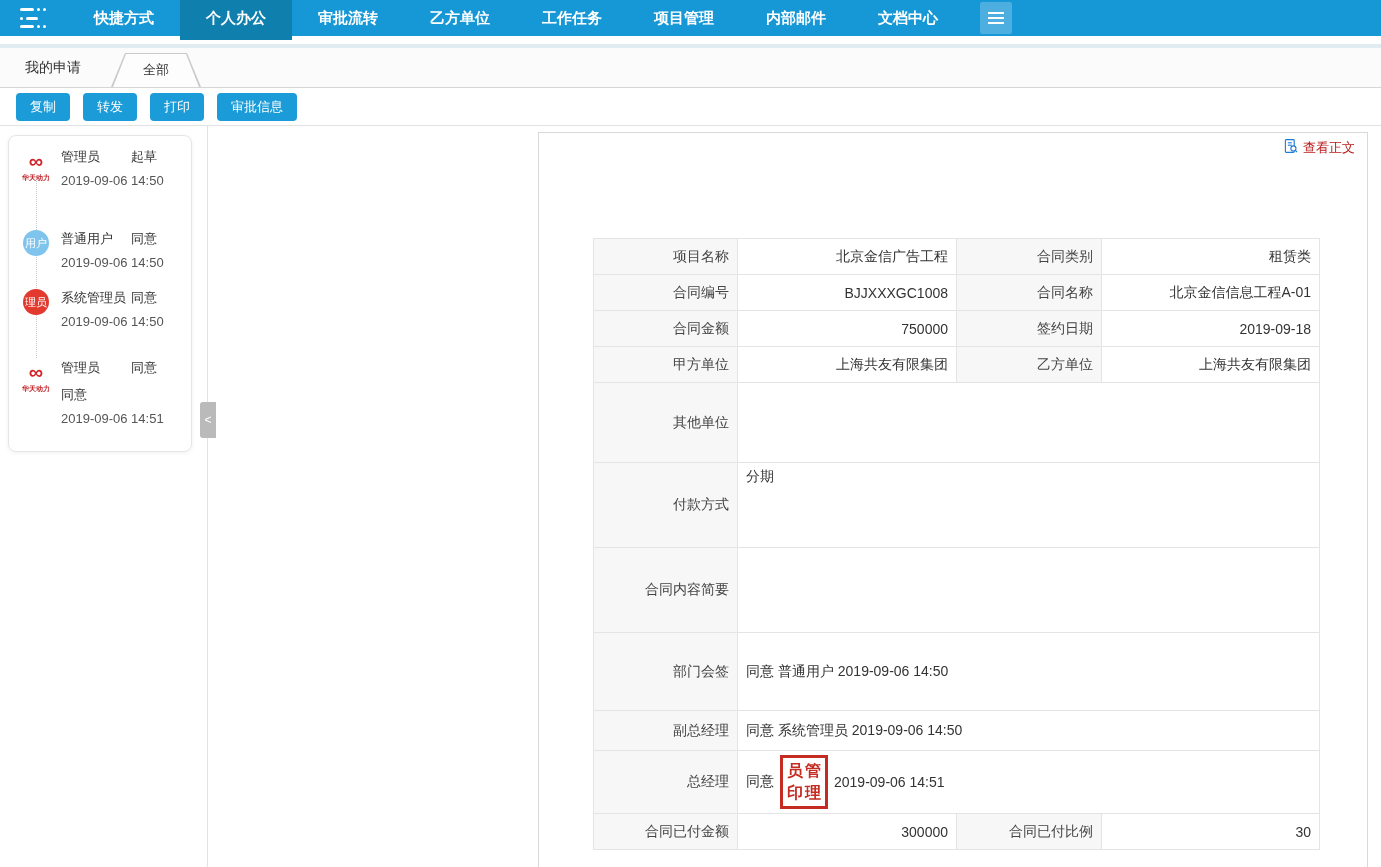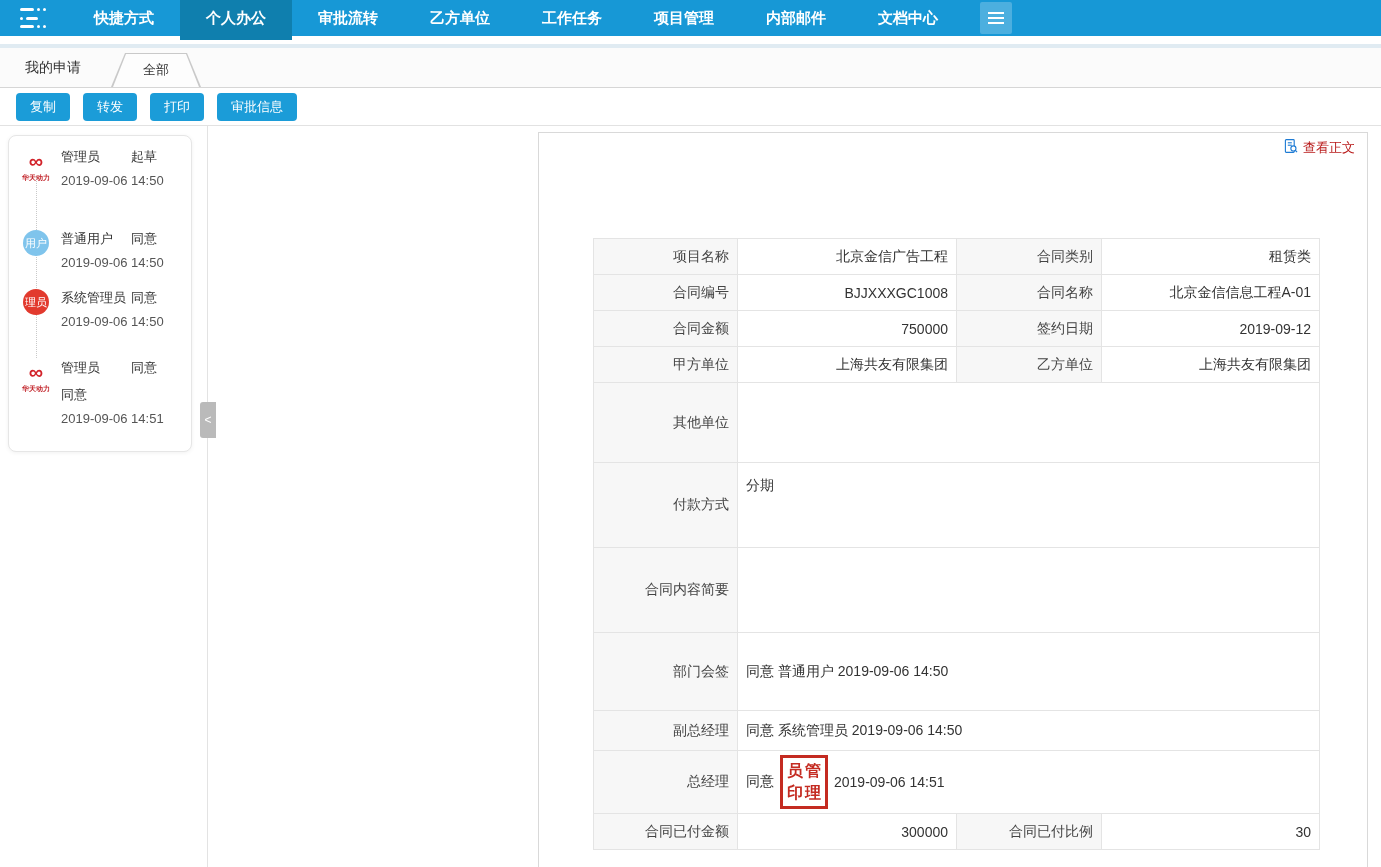--- a/index.html
+++ b/index.html
@@ -78,21 +78,21 @@
   .view-link { position:absolute; top:5px; right:12px; display:flex; align-items:center; gap:4px;
                color:#b91c1c; font-size:13px; cursor:pointer; }
   .form-title { position:absolute; top:50px; left:54px; width:726px; text-align:center;
                 font-size:22px; color:#333; }
   .form-table { position:absolute; top:105px; left:54px; width:726px; border-collapse:collapse;
                 table-layout:fixed; font-size:14px; color:#333; }
   .form-table td { border:1px solid #e4e4e4; text-align:right; vertical-align:middle;
                    padding:4px 8px; overflow:hidden; }
   .form-table td.lbl { background:#f7f7f7; color:#444; }
   .form-table td.vleft { text-align:left; }
-  .form-table td.vtop { text-align:left; vertical-align:top; padding-top:14px; }
+  .form-table td.vtop { text-align:left; vertical-align:top; padding-top:5px; }
   .r36{height:36px} .r80{height:80px} .r85{height:85px} .r78{height:78px} .r40{height:40px} .r53{height:53px}
 
   .seal-cell { display:flex; align-items:center; gap:6px; }
   .seal { display:grid; grid-template-columns:18px 18px; border:3px solid #c42b21; color:#c42b21;
           font-weight:bold; font-size:16px; line-height:22px; padding:2px 3px; background:#fff;
           text-align:center; }
 </style>
 </head>
 <body>
 
@@ -241,21 +241,21 @@
     <tr class="r36">
       <td class="lbl">合同编号</td>
       <td>BJJXXXGC1008</td>
       <td class="lbl">合同名称</td>
       <td>北京金信信息工程A-01</td>
     </tr>
     <tr class="r36">
       <td class="lbl">合同金额</td>
       <td>750000</td>
       <td class="lbl">签约日期</td>
-      <td>2019-09-12</td>
+      <td>2019-09-18</td>
     </tr>
     <tr class="r36">
       <td class="lbl">甲方单位</td>
       <td>上海共友有限集团</td>
       <td class="lbl">乙方单位</td>
       <td>上海共友有限集团</td>
     </tr>
     <tr class="r80">
       <td class="lbl">其他单位</td>
       <td colspan="3" class="vleft"></td>

